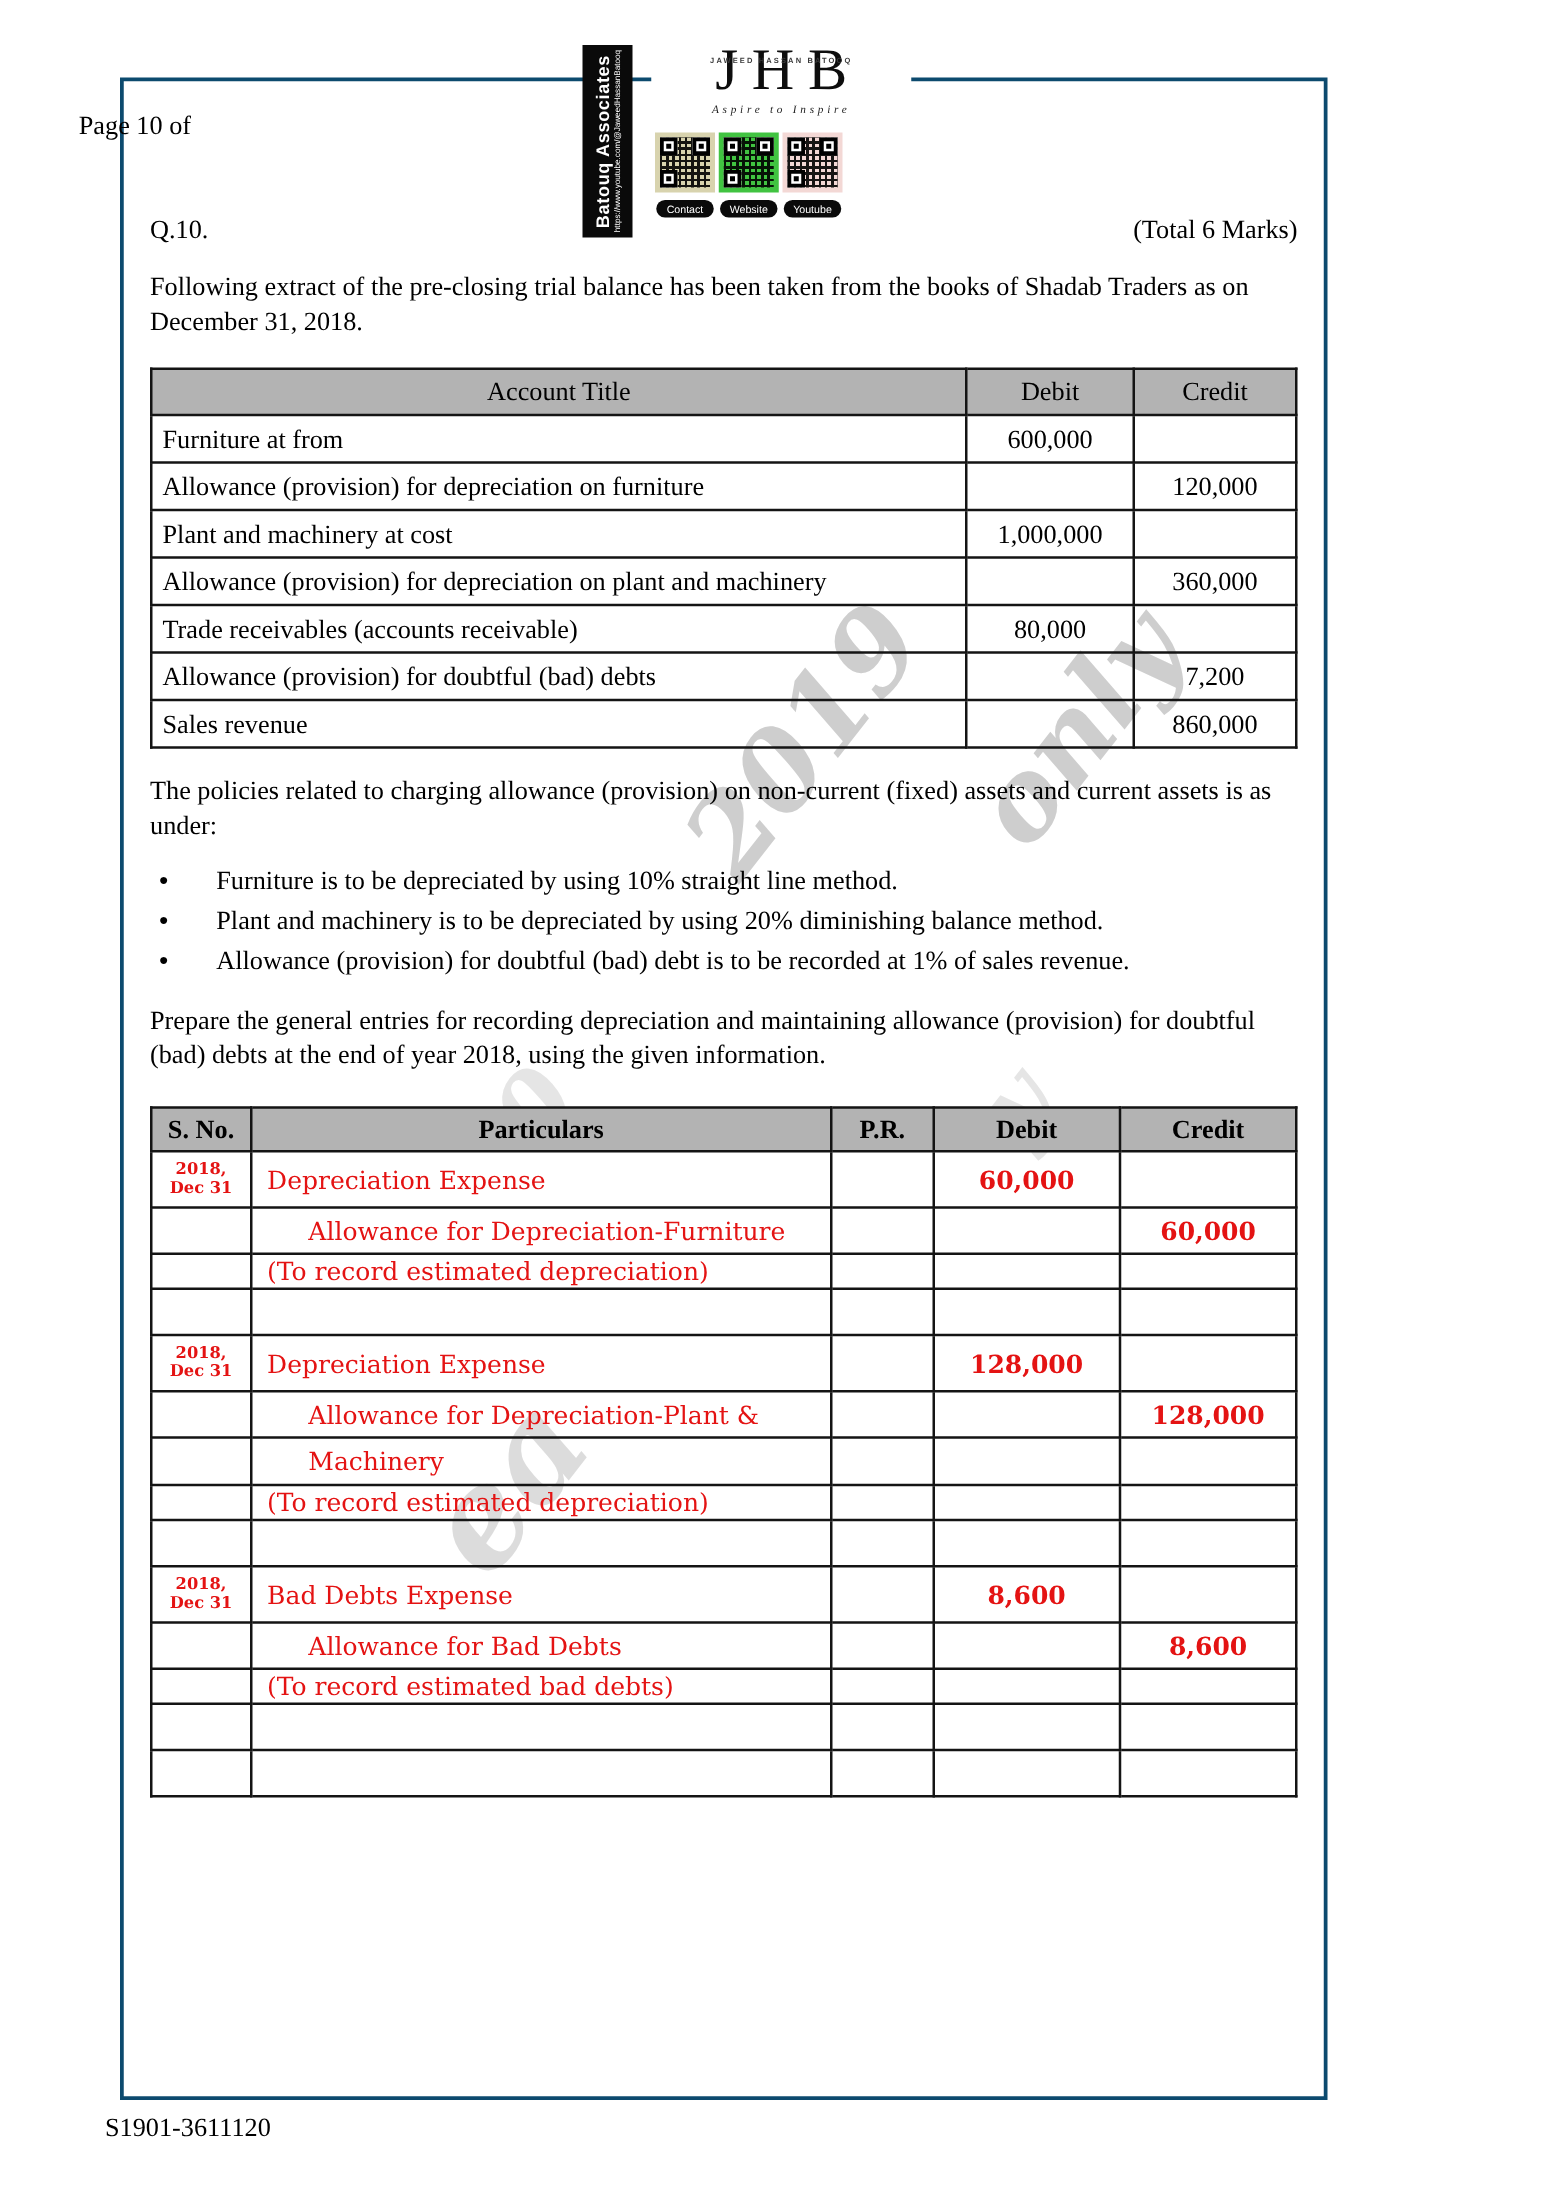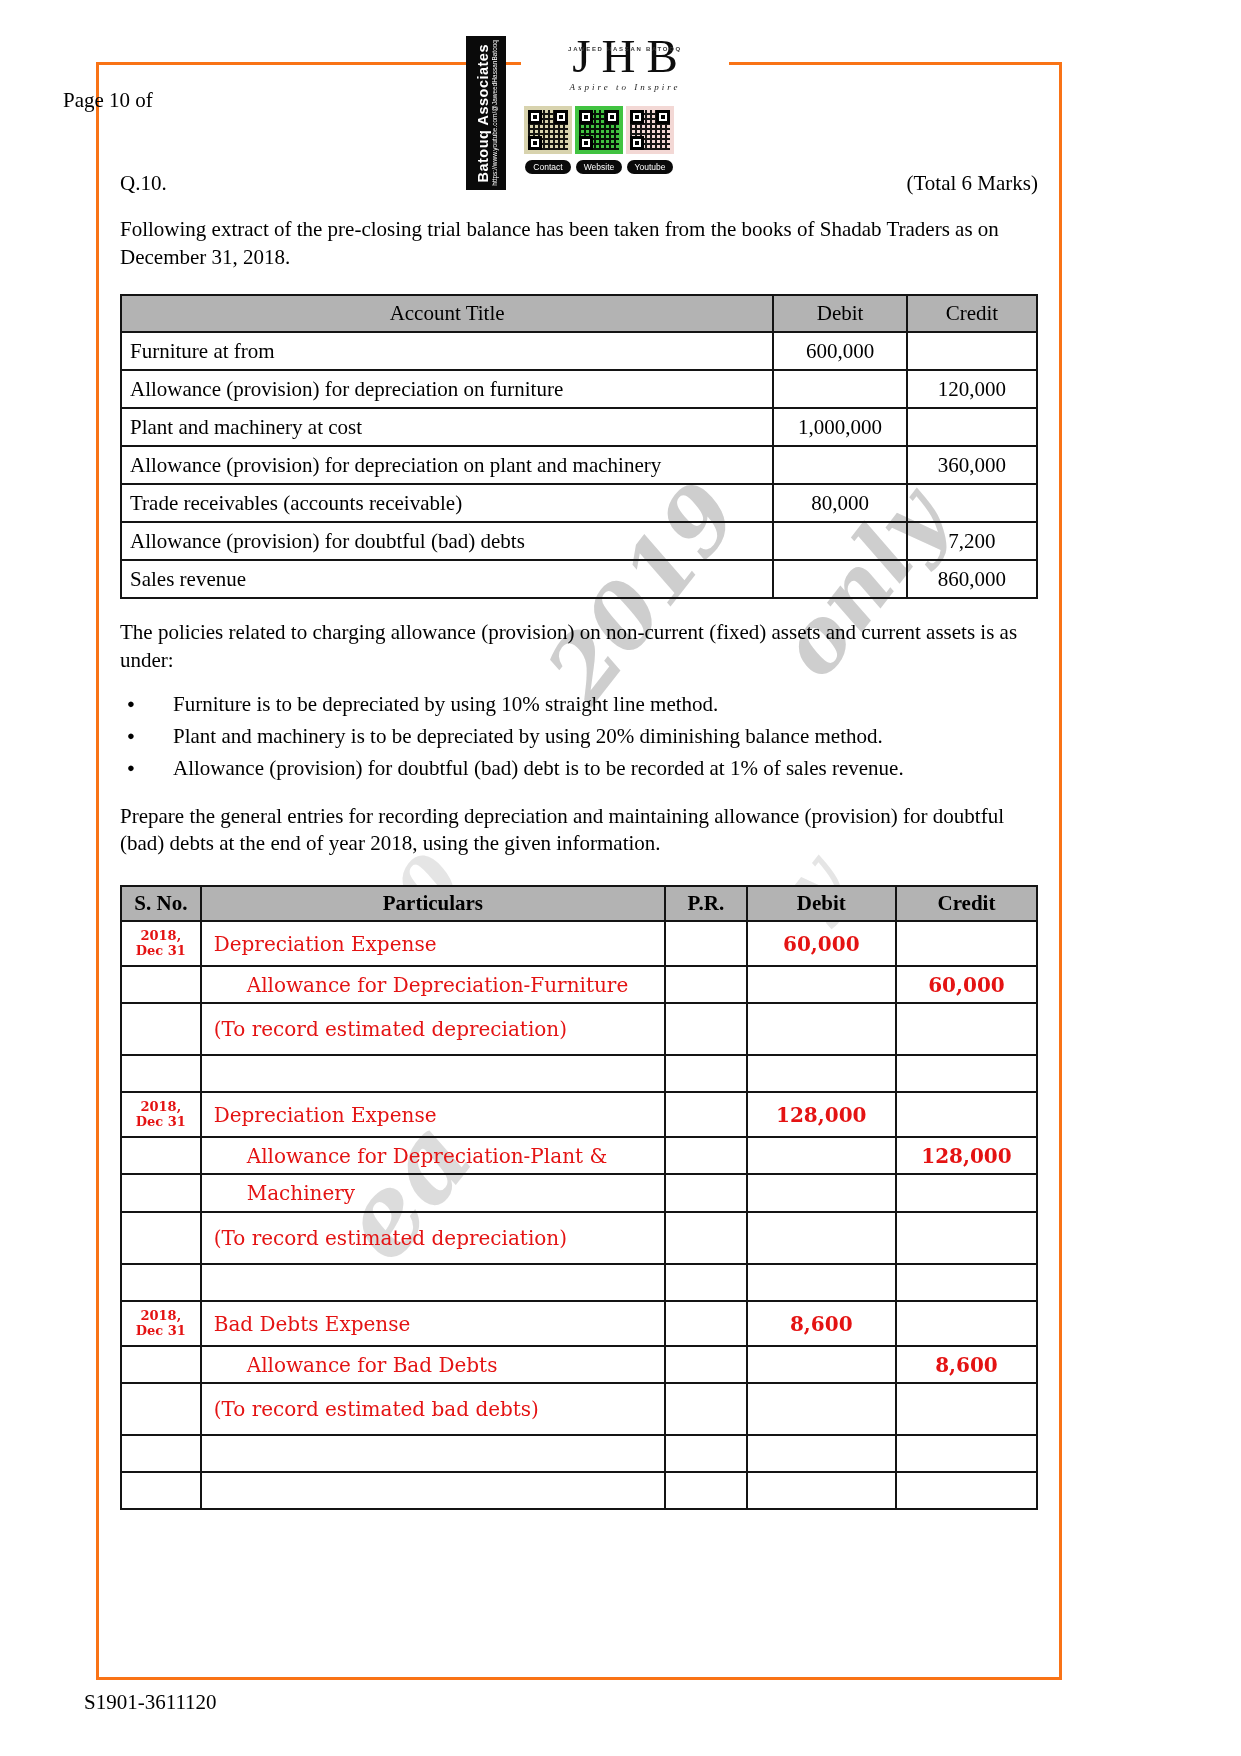--- a/index.html
+++ b/index.html
@@ -21,21 +21,21 @@
   #wm-o    { left:402px; top:848px; font-size:78px; opacity:.45; }
   #wm-y    { left:790px; top:845px; font-size:78px; opacity:.45; }
   #wm-ea   { left:335px; top:1135px; font-size:108px; opacity:.6; }
 
   
   .page-label { position:absolute; left:63px; top:88px; font-size:21px; z-index:2; }
   .footer-code { position:absolute; left:44px; top:1690px; font-size:21px; z-index:2;margin-left:40px; }
 
   .border-box {
     position:absolute; left:96px; top:62px; width:966px; height:1618px;
-    border:3px solid #f97316; z-index:1;
+    border:3px solid #0c4a6e; z-index:1;
   }
   .content { width:100%; height:100%; padding:0 21px; }
 
   
   .banner {
     position:absolute; left:466px; top:36px; width:40px; height:154px;
     background:#0a0a0a; z-index:4; display:flex; align-items:center; justify-content:center;
   }
   .banner-inner { display:flex; flex-direction:row; align-items:center; height:100%; }
   .banner-title {
@@ -114,21 +114,21 @@
     font-size:20px; padding-left:12px; text-align:left; line-height:1.2;
   }
   td.jnum {
     font-family:"DejaVu Serif", serif; font-weight:bold; color:var(--red);
     font-size:20px; text-align:center;
   }
   tr.jr-credit td.jpart, tr.jr-cont td.jpart { padding-left:45px; }
   tr.jr-entry  { height:45px; }
   tr.jr-credit { height:37px; }
   tr.jr-cont   { height:38px; }
-  tr.jr-desc   { height:52px;border-radius:11px; }
+  tr.jr-desc   { height:28px;border-radius:11px; }
   tr.jr-empty  { height:37px; }
 </style>
 </head>
 <body>
 
 <div class="wm" id="wm-2019">2019</div>
 <div class="wm" id="wm-only">only</div>
 <div class="wm" id="wm-o">0</div>
 <div class="wm" id="wm-y">y</div>
 <div class="wm" id="wm-ea">ea</div>

